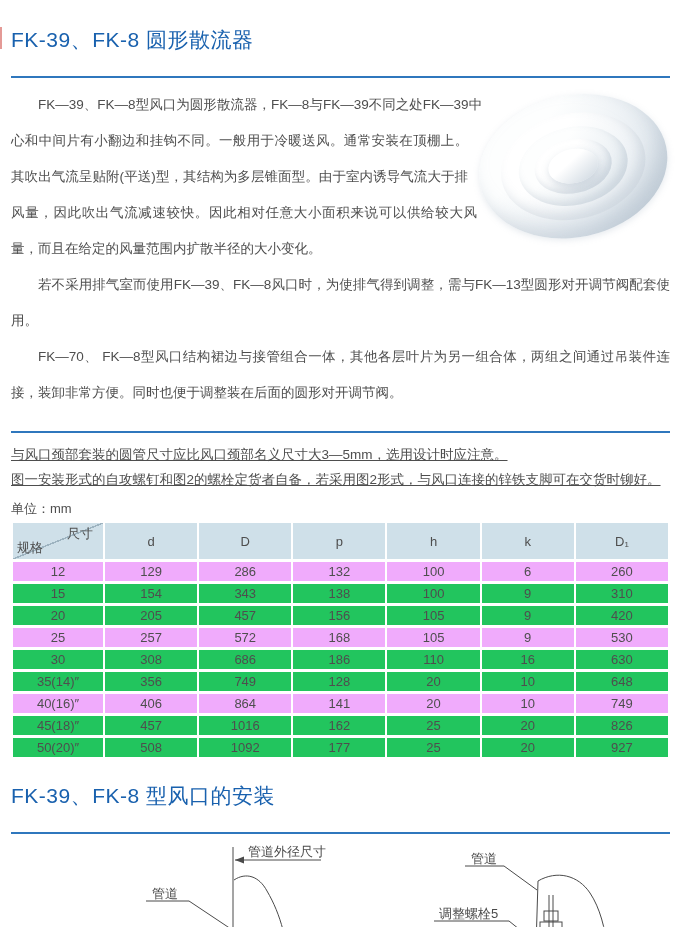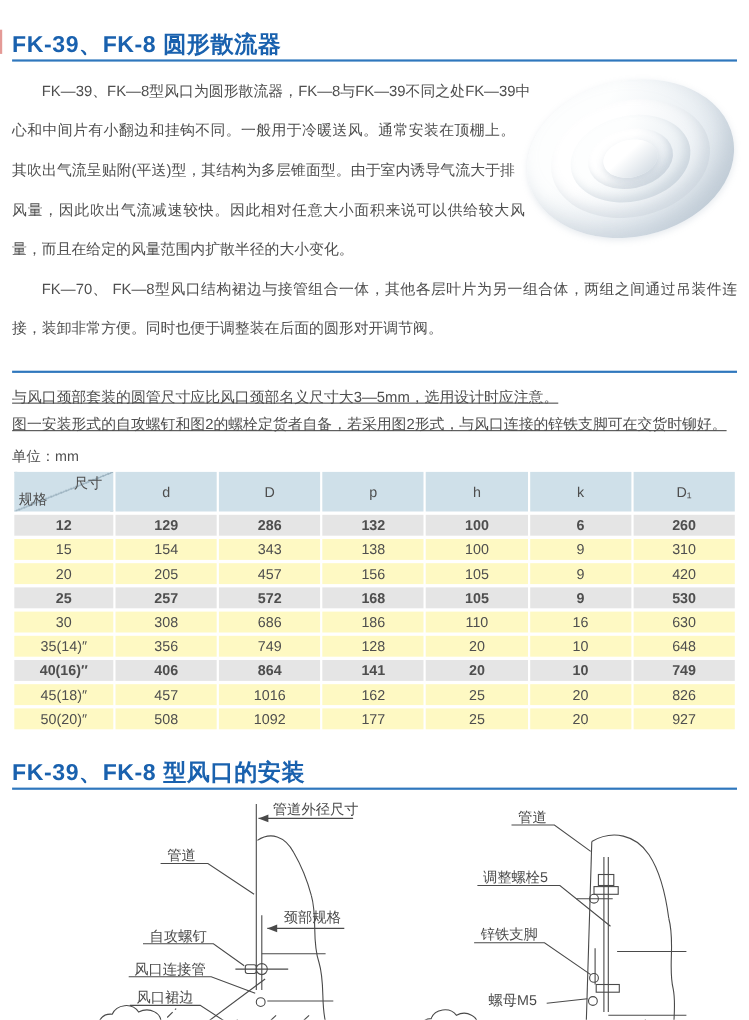--- a/index.html
+++ b/index.html
@@ -7,22 +7,22 @@
   body {
     height:927px; overflow:hidden; background:#ffffff;
     font-family:"Liberation Sans","DejaVu Sans",sans-serif;
     color:#4e4e4e; position:relative;
   }
   .page { padding:26px 11px 0 11px; }
 
   .edge-mark { position:absolute; left:0; top:27px; width:2px; height:22px; background:#e49a96; }
 
   .sec-title {
-    color:#1961ae; font-size:21px; font-weight:700; letter-spacing:0.5px;
-    padding-bottom:0;
+    color:#1961ae; font-size:21px; font-weight:400; letter-spacing:0.5px;
+    padding-bottom:22px;
   }
   .rule { height:2px; background:#2f77bd; margin-bottom:9px; }
 
   
   .body-text p { font-size:13.5px; line-height:36px; text-indent:2em; text-align:justify; }
 
   .photo-float {
     float:right; width:192px; height:152px; margin:2px 0 4px 14px;
     shape-outside: ellipse(50% 50% at 52% 48%); position:relative;
   }
@@ -58,22 +58,22 @@
   table.spec col.c0 { width:14%; }
   th.hdr { background:#cfe0e9; height:36px; }
   th.corner { position:relative;
     background:
       linear-gradient(to bottom right, transparent calc(50% - 0.7px), #9db3c0 calc(50% - 0.7px), #9db3c0 calc(50% + 0.7px), transparent calc(50% + 0.7px)),
       #cfe0e9;
   }
   th.corner .tr { position:absolute; top:2px; right:10px; font-size:13px; }
   th.corner .bl { position:absolute; bottom:2px; left:4px; font-size:13px; }
   td.cell { height:19px; padding:1px 0; }
-  tr.blue td { background:#fef9c3; }
-  tr.gray td { background:#e5e5e5;font-weight:bold; }
+  tr.blue td { background:#22c55e; }
+  tr.gray td { background:#f0abfc; }
 
   
   .sec3 { margin-top:22px; }
   .figs { position:relative; height:262px; margin-top:8px; }
   .figs svg { position:absolute; top:0; }
   #fig1 { left:55px; }
   #fig2 { left:370px; }
   .dline { stroke:#4a4a4a; stroke-width:1; fill:none; }
   .dthick { stroke:#6b6b6b; stroke-width:2; fill:none; }
   .dlab { font-size:13px; fill:#4a4a4a; }
@@ -94,20 +94,21 @@
       <div class="photo-float">
         <div class="tilt">
           <div class="ring r1"></div>
           <div class="ring r2"></div>
           <div class="ring r3"></div>
           <div class="ring r4"></div>
           <div class="ring r5"></div>
         </div>
       </div>
       <p>FK—39、FK—8型风口为圆形散流器，FK—8与FK—39不同之处FK—39中心和中间片有小翻边和挂钩不同。一般用于冷暖送风。通常安装在顶棚上。其吹出气流呈贴附(平送)型，其结构为多层锥面型。由于室内诱导气流大于排风量，因此吹出气流减速较快。因此相对任意大小面积来说可以供给较大风量，而且在给定的风量范围内扩散半径的大小变化。</p>
+      <p>若不采用排气室而使用FK—39、FK—8风口时，为使排气得到调整，需与FK—13型圆形对开调节阀配套使用。</p>
       <p>FK—70、 FK—8型风口结构裙边与接管组合一体，其他各层叶片为另一组合体，两组之间通过吊装件连接，装卸非常方便。同时也便于调整装在后面的圆形对开调节阀。</p>
     </div>
   </div>
 
   <div class="sec2">
     <div class="rule"></div>
     <div class="notes">
       <p>与风口颈部套装的圆管尺寸应比风口颈部名义尺寸大3—5mm，选用设计时应注意。</p>
       <p>图一安装形式的自攻螺钉和图2的螺栓定货者自备，若采用图2形式，与风口连接的锌铁支脚可在交货时铆好。</p>
     </div>

